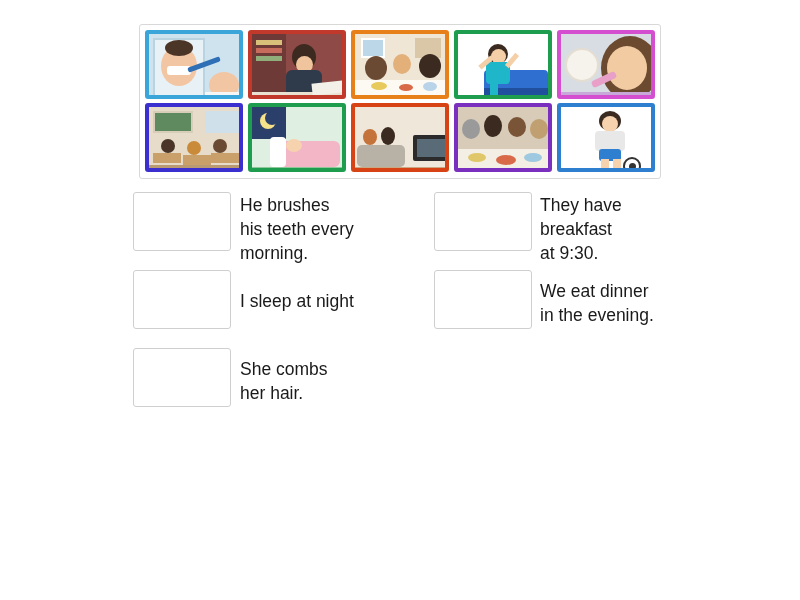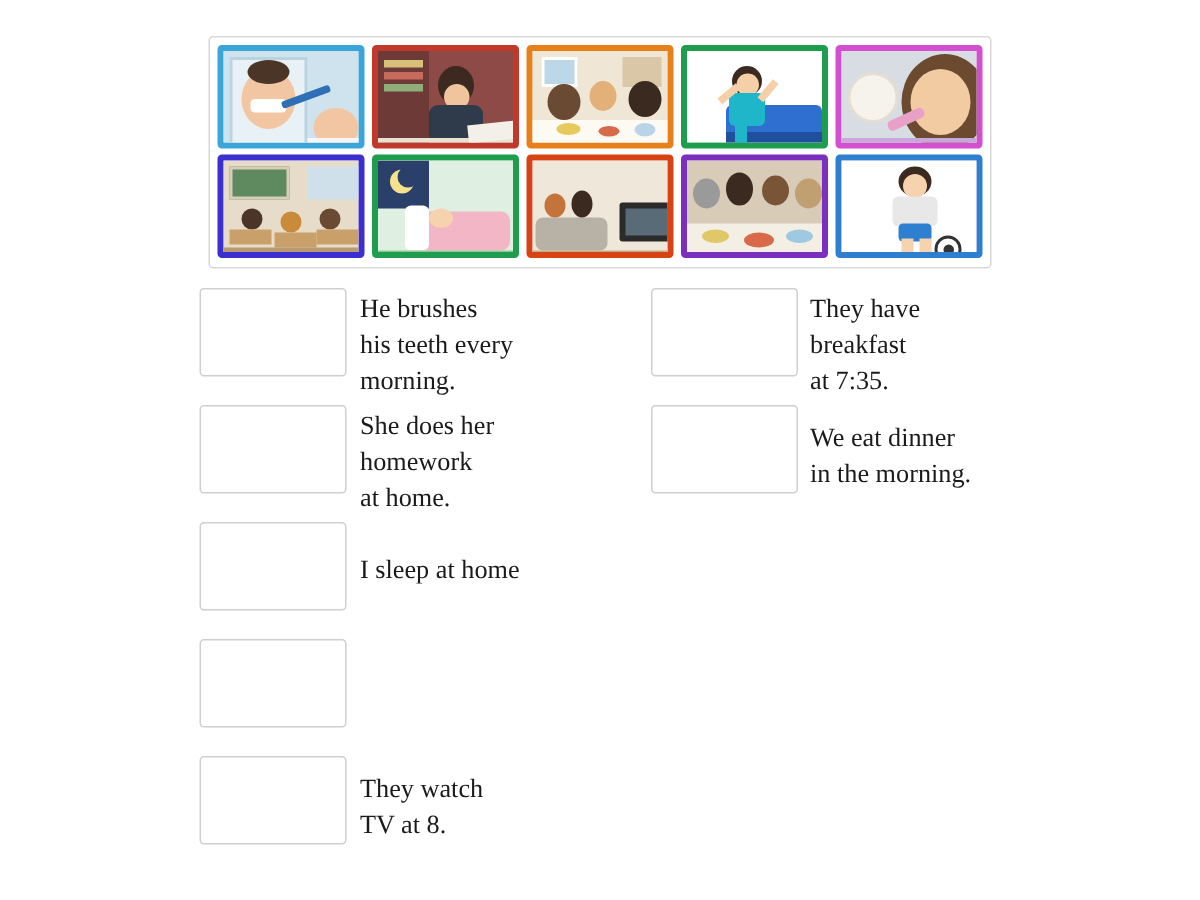--- a/index.html
+++ b/index.html
@@ -83,21 +83,20 @@
     background: #fff;
     flex: 0 0 auto;
   }
   .qtext {
     margin-left: 9px;
     font-size: 17.5px;
     line-height: 1.37;
     color: #1a1a1a;
     padding-top: 2px;
     white-space: pre-line;
-    font-family: Liberation Serif, serif;
   }
   .col-right .qtext { margin-left: 8px; }
 </style>
 </head>
 <body>
 
 <div id="app">
 
   <div class="image-bank">
 
@@ -250,58 +249,49 @@
 
     <div class="col col-left">
 
       <div class="qrow">
         <div class="dropzone"></div>
         <div class="qtext">He brushes
 his teeth every
 morning.</div>
       </div>
 
-      <div class="qrow">
-        <div class="dropzone"></div>
-        <div class="qtext">She does her
-homework
-at home.</div>
-      </div>
-
-      <div class="qrow">
-        <div class="dropzone"></div>
-        <div class="qtext" style="padding-top:20px">I sleep at home</div>
-      </div>
-
-      <div class="qrow">
-        <div class="dropzone"></div>
-      </div>
-
-      <div class="qrow">
-        <div class="dropzone"></div>
-        <div class="qtext" style="padding-top:10px">They watch
-TV at 8.</div>
-      </div>
+
+      <div class="qrow">
+        <div class="dropzone"></div>
+        <div class="qtext" style="padding-top:20px">I sleep at night</div>
+      </div>
+
+      <div class="qrow">
+        <div class="dropzone"></div>
+        <div class="qtext" style="padding-top:10px">She combs
+her hair.</div>
+      </div>
+
 
     </div>
 
     <div class="col col-right">
 
       <div class="qrow">
         <div class="dropzone"></div>
         <div class="qtext">They have
 breakfast
-at 7:35.</div>
+at 9:30.</div>
       </div>
 
 
 
       <div class="qrow">
         <div class="dropzone"></div>
         <div class="qtext" style="padding-top:10px">We eat dinner
-in the morning.</div>
+in the evening.</div>
       </div>
 
 
     </div>
   </div>
 
 </div>
 
 </body></html>

